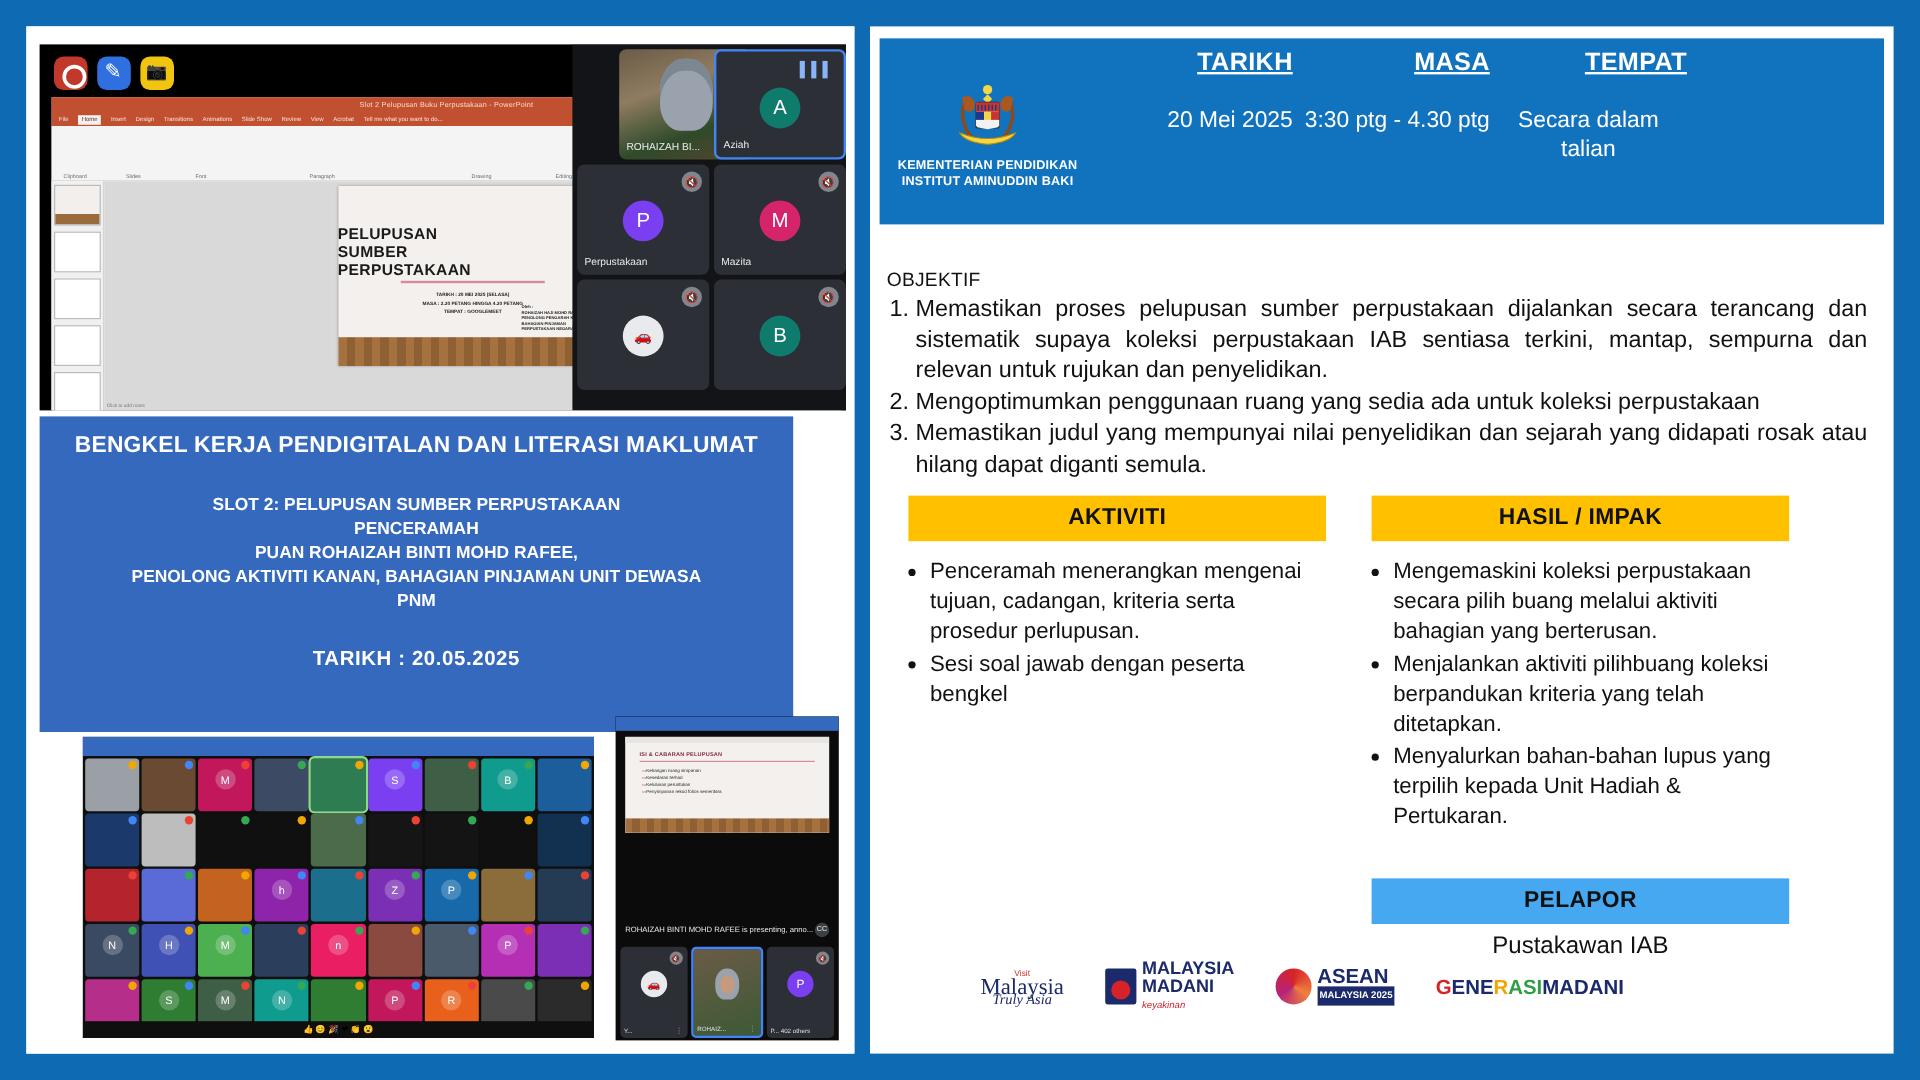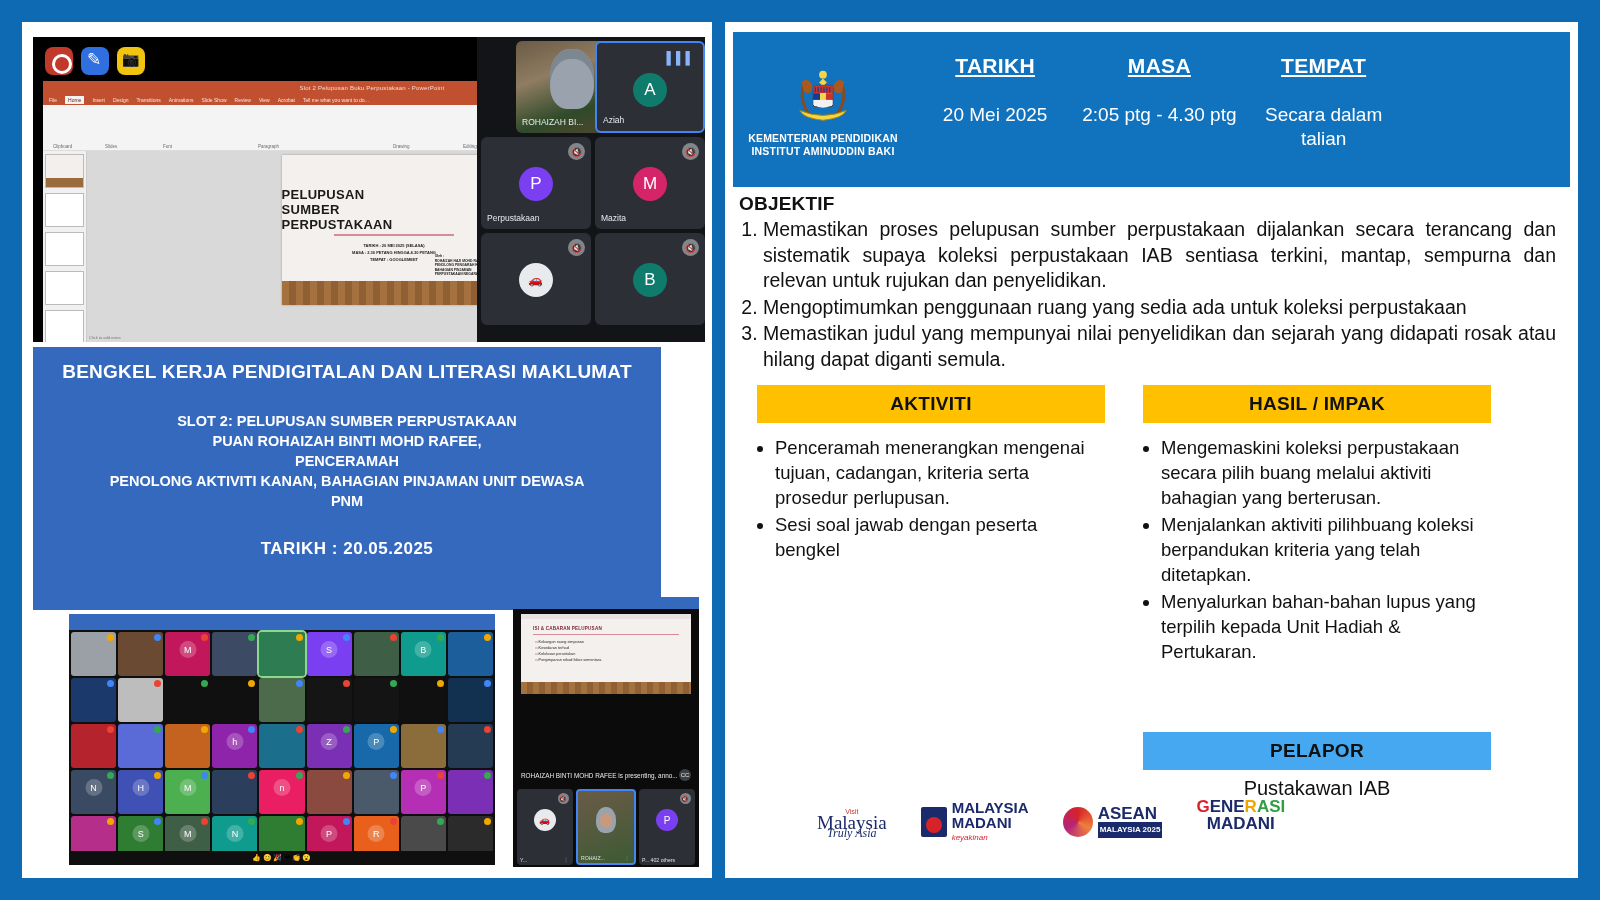--- a/index.html
+++ b/index.html
@@ -124,26 +124,26 @@
               width:20px;height:26px;border-radius:48% 48% 40% 40%;background:#9aa3ad;}
   .mt .face2:after{content:"";position:absolute;left:4px;top:6px;width:12px;height:15px;border-radius:50%;background:#c79a7d;}
 
   
   .right-panel{ position:absolute; left:725px; top:22px; width:853px; height:856px; background:#fff; }
   .hdr{ margin:10px 8px 0; background:#1172be; color:#fff; height:155px; display:flex; align-items:stretch; }
   .hdr .crest{ width:180px; display:flex; flex-direction:column; align-items:center; justify-content:center; padding-top:4px;}
   .crest .emblem{ width:62px; height:62px; position:relative; }
   .crest .ministry{ font-size:10.5px; line-height:13px; text-align:center; font-weight:bold; letter-spacing:.2px; margin-top:4px;}
   .hdr .cols{ flex:1; display:grid; grid-template-columns:repeat(4,1fr); }
-  .hcol{ display:flex; flex-direction:column; align-items:center; justify-content:flex-start; padding-top:22px;}
+  .hcol{ display:flex; flex-direction:column; align-items:flex-end; justify-content:flex-start; padding-top:8px;}
   .hcol .ht{ font-size:21px; font-weight:bold; text-decoration:underline; letter-spacing:.3px;}
   .hcol .hv{ font-size:19px; margin-top:25px; text-align:center; line-height:24px;}
 
   .obj{ padding:6px 22px 0 14px; }
-  .obj h2{ font-size:19px; font-weight:bold; color:#111; letter-spacing:.2px;}
+  .obj h2{ font-size:16px; font-weight:normal; color:#111; letter-spacing:.2px;margin-top:32px;}
   .obj ol{ margin:2px 0 0 4px; padding-left:20px;}
   .obj li{ font-size:19.5px; line-height:25.5px; color:#111; text-align:justify; margin-bottom:1px;}
 
   .two-col{ display:flex; gap:38px; padding:12px 28px 0 32px;}
   .col{ width:348px; }
   .cap{ background:#ffc000; color:#111; font-size:19px; font-weight:bold; text-align:center; padding:8px 0; letter-spacing:.3px;}
   .col ul{ margin:12px 0 0 18px; }
   .col li{ font-size:18.5px; line-height:25px; color:#111; margin-bottom:2px;}
 
   .pelapor-wrap{ position:absolute; left:418px; top:710px; width:348px; }
@@ -158,21 +158,21 @@
   .lg-mm{ display:flex; align-items:center; gap:5px;}
   .lg-mm .sq{ width:26px;height:30px;background:#1b2a6b; border-radius:2px; position:relative;}
   .lg-mm .sq:after{content:"";position:absolute;left:5px;bottom:4px;width:16px;height:16px;border-radius:50%;background:#d6232a;}
   .lg-mm .tx{ color:#1b2a6b; font-weight:bold; font-size:15px; line-height:15px;}
   .lg-mm .tx i{ display:block; font-size:8px; color:#d6232a; font-weight:normal;}
   .lg-as{ display:flex; align-items:center; gap:5px;}
   .lg-as .spiral{ width:30px;height:30px;border-radius:50%;
       background:conic-gradient(#d6232a,#f0803c,#b5237a,#d6232a); }
   .lg-as .tx{ color:#1b2a6b; font-weight:bold; font-size:17px; line-height:16px;}
   .lg-as .tx i{ display:block; font-size:8px; font-style:normal; background:#1b2a6b; color:#fff; padding:0 2px;}
-  .lg-gm{ font-weight:bold; font-size:17px; line-height:17px; color:#1b2a6b;flex-direction:column;}
+  .lg-gm{ font-weight:bold; font-size:17px; line-height:17px; color:#1b2a6b;}
   .lg-gm .r1 span:nth-child(1){color:#d6232a;} .lg-gm .r1 span:nth-child(2){color:#1b2a6b;}
   .lg-gm .r1 span:nth-child(3){color:#f0a800;} .lg-gm .r1 span:nth-child(4){color:#2f9e44;}
 </style>
 </head>
 <body>
 
 <div class="page">
 
   <div class="left-panel">
 
@@ -271,22 +271,22 @@
           <div class="mic">🔇</div>
           <div class="av" style="background:#0f7b6c;">B</div>
         </div>
       </div>
     </div>
 
     <div class="banner">
       <div class="t1">BENGKEL KERJA PENDIGITALAN DAN LITERASI MAKLUMAT</div>
       <div class="t2">
         <div>SLOT 2: PELUPUSAN SUMBER PERPUSTAKAAN</div>
+        <div>PENCERAMAH</div>
         <div>PUAN ROHAIZAH BINTI MOHD RAFEE,</div>
-        <div>PENCERAMAH</div>
         <div>PENOLONG AKTIVITI KANAN, BAHAGIAN PINJAMAN UNIT DEWASA</div>
         <div>PNM</div>
       </div>
       <div class="t3">TARIKH :  20.05.2025</div>
     </div>
 
     <div class="grid-shot">
       <div class="grid-top"></div>
       <div class="pgrid" id="pgrid">
           <div class="pcell" style="background: rgb(154, 160, 166);">
@@ -566,21 +566,21 @@
           <div>INSTITUT AMINUDDIN BAKI</div>
         </div>
       </div>
       <div class="cols">
         <div class="hcol">
           <div class="ht">TARIKH</div>
           <div class="hv">20 Mei 2025</div>
         </div>
         <div class="hcol">
           <div class="ht">MASA</div>
-          <div class="hv">2:05 ptg - 4.30 ptg</div>
+          <div class="hv">3:30 ptg - 4.30 ptg</div>
         </div>
         <div class="hcol">
           <div class="ht">TEMPAT</div>
           <div class="hv">Secara dalam talian</div>
         </div>
       </div>
     </div>
 
     <div class="obj">
       <h2>OBJEKTIF</h2>

